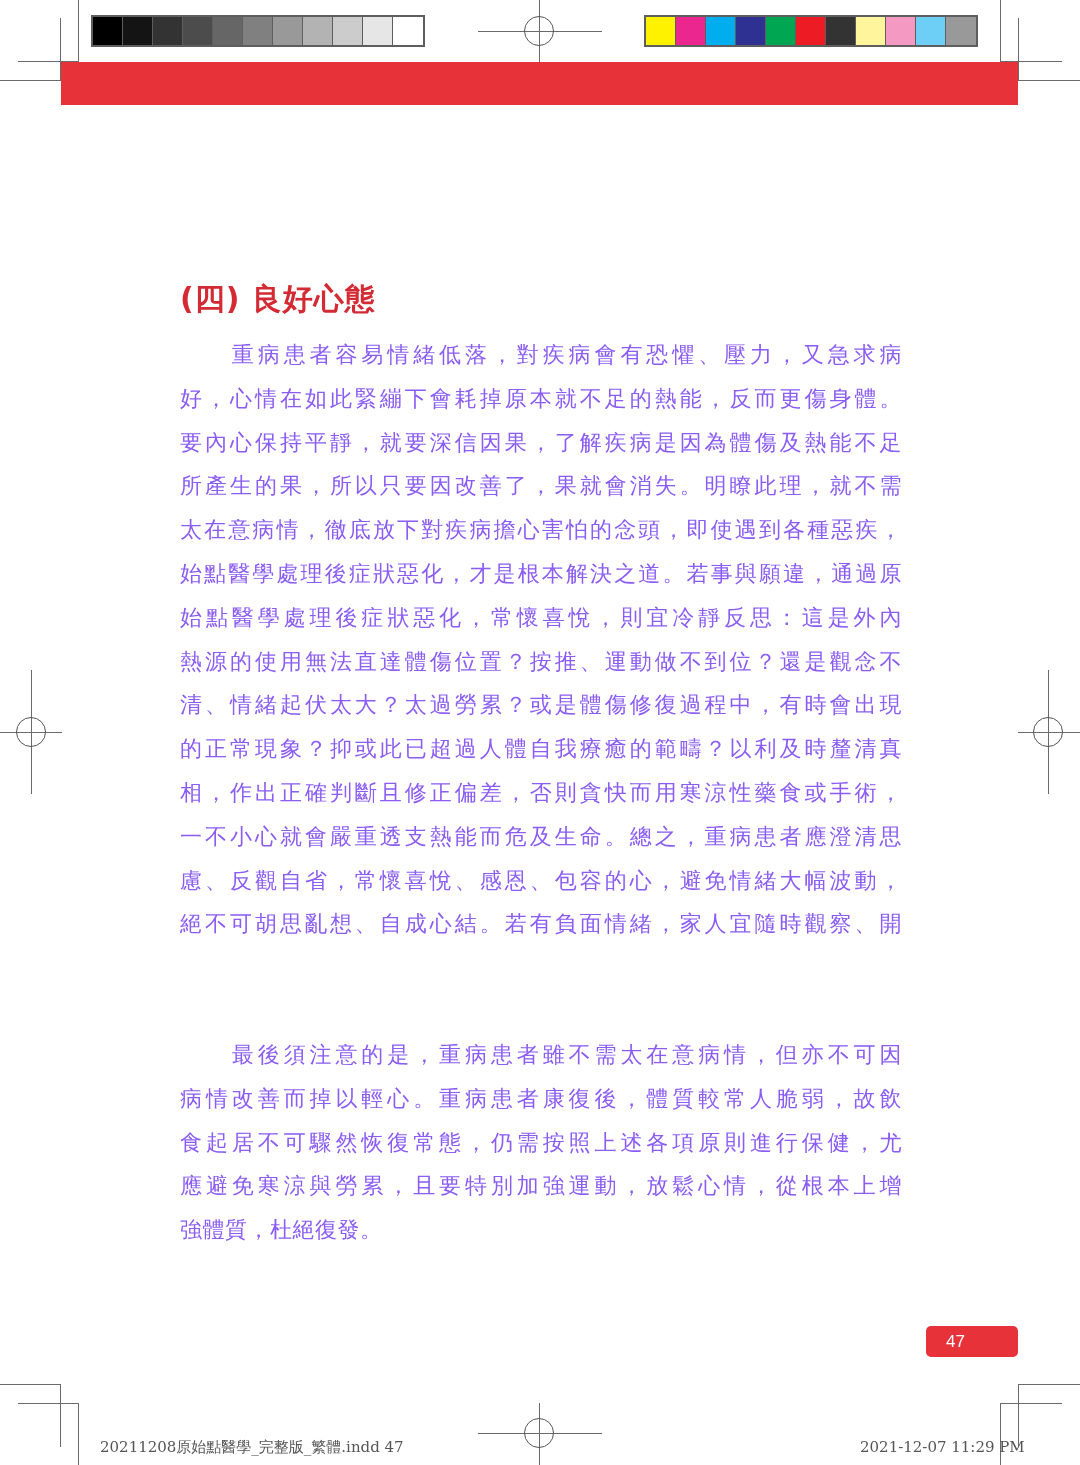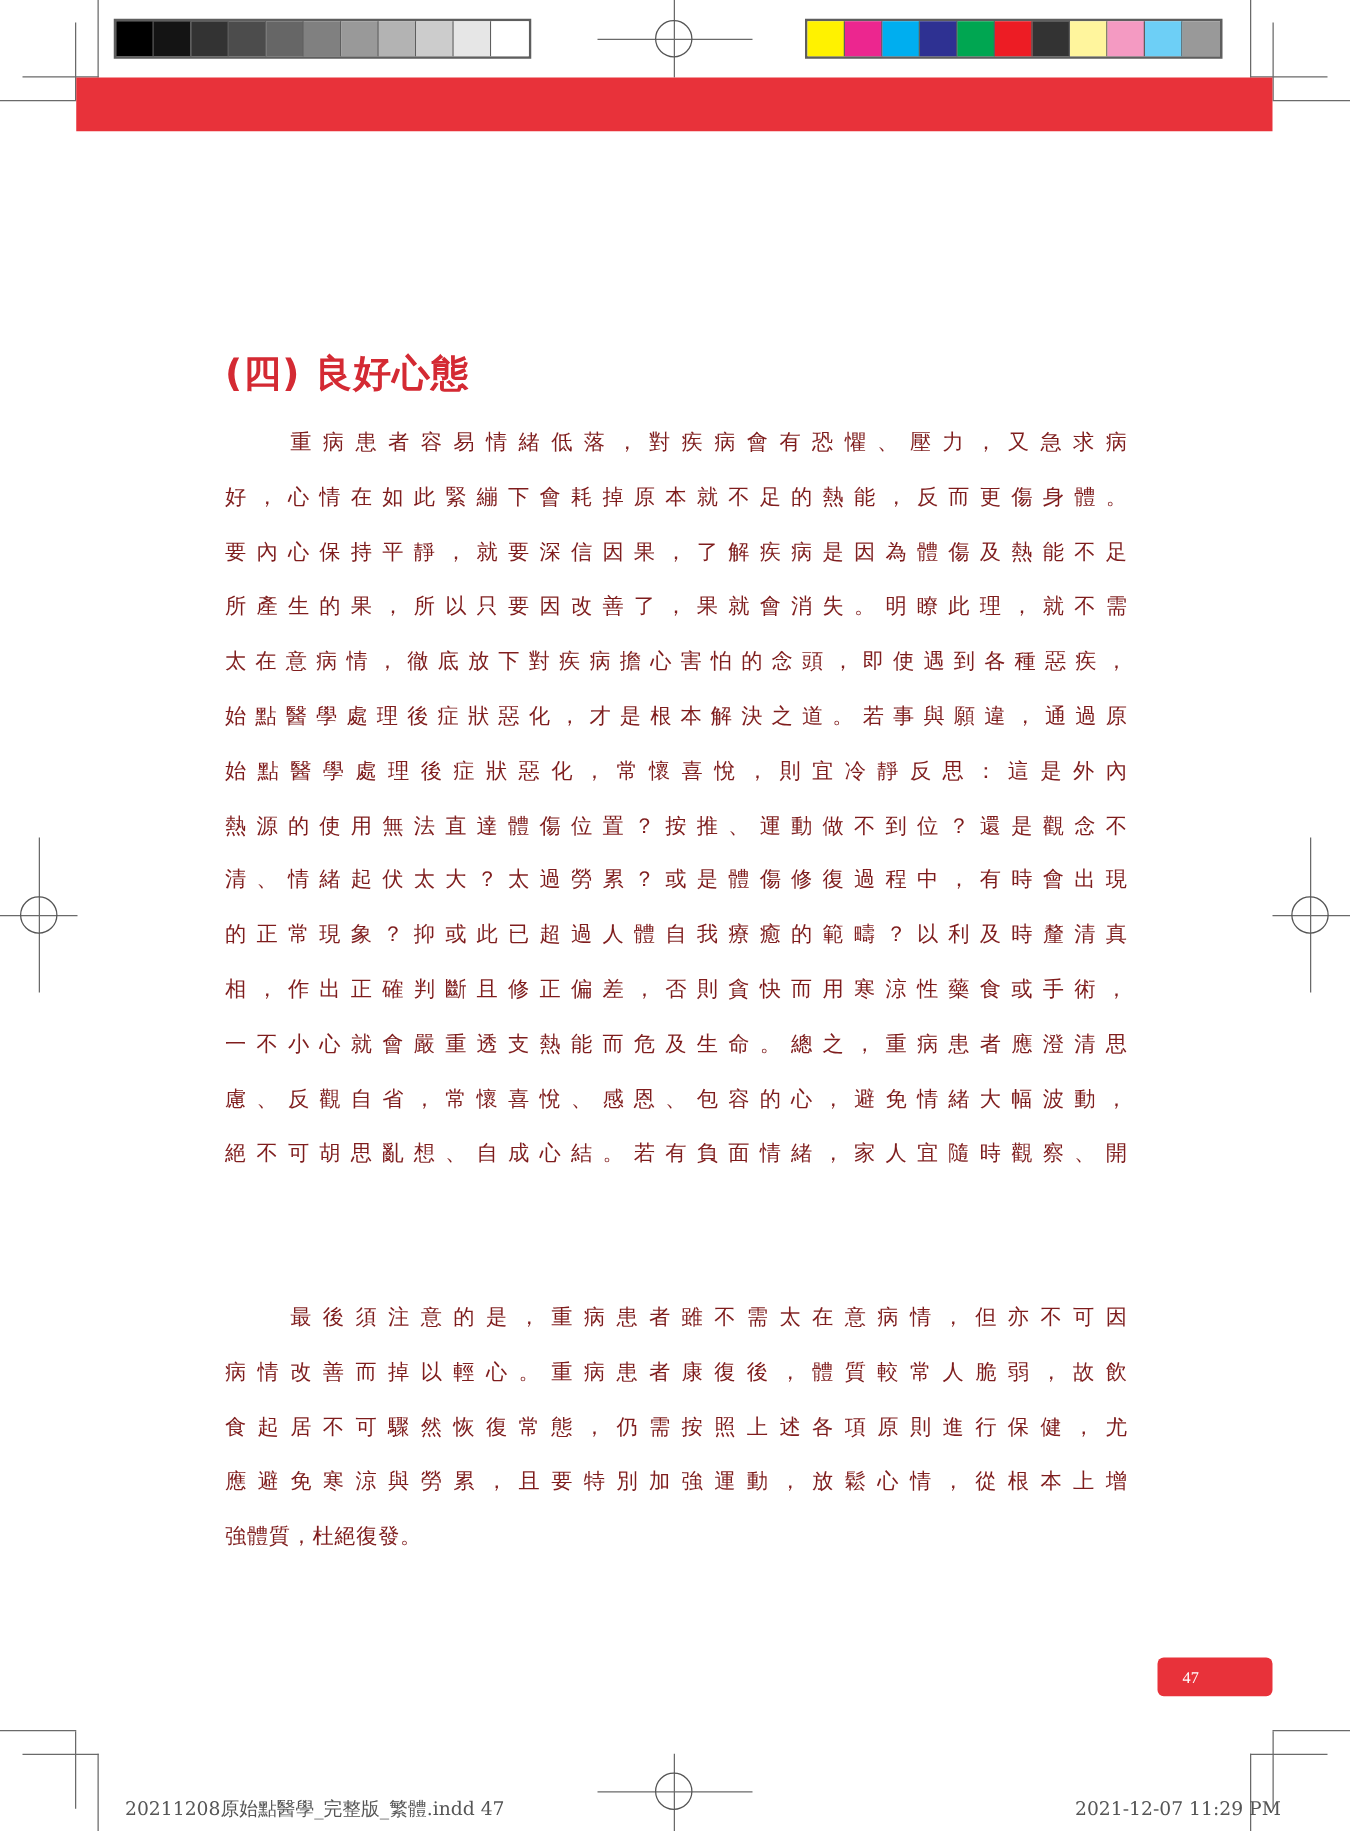--- a/index.html
+++ b/index.html
@@ -13,29 +13,29 @@
   .swatch { width:30px; height:100%; border-right:1px solid #5e5e5e; box-sizing:border-box; }
   .swatch:last-child { border-right:none; }
   .red-band { position:absolute; left:61px; top:62px; width:957px; height:43px; background:#e8323a; }
   .reg-mark { position:absolute; width:30px; height:30px; border:1.5px solid #555; border-radius:50%; box-sizing:border-box; }
   .title {
     position:absolute; left:180px; top:250px;
     color:#d42a33; font-size:30px; font-weight:bold; letter-spacing:1px;margin-top:29px;
   }
   .para {
     position:absolute; left:180px; width:722px;
-    font-size:17px; line-height:43.8px; color:#7f1d1d;
+    font-size:22px; line-height:43.8px; color:#8b5cf6;
     text-align:justify; letter-spacing:0.5px;
   }
   .para .line-text { display:block; white-space:nowrap; text-align:justify; text-align-last:justify; }
   .page-num {
     position:absolute; left:926px; top:1326px; width:92px; height:31px;
     background:#e8323a; border-radius:5px; color:#fff;
-    font-size:13px; line-height:31px; padding-left:20px; box-sizing:border-box;
-    font-family:Liberation Serif, serif;
+    font-size:17px; line-height:31px; padding-left:20px; box-sizing:border-box;
+    font-family:Liberation Sans, sans-serif;
   }
   .slug {
     position:absolute; top:1438px; font-family:"DejaVu Serif", serif;
     font-size:15px; color:#555;
   }
 </style>
 </head>
 <body>
 
 <div class="line" style="left:78px;top:0;width:1px;height:62px;"></div>

